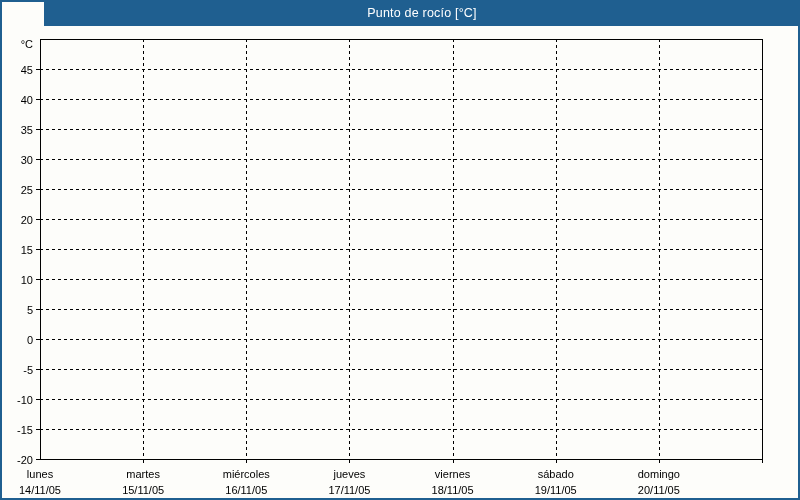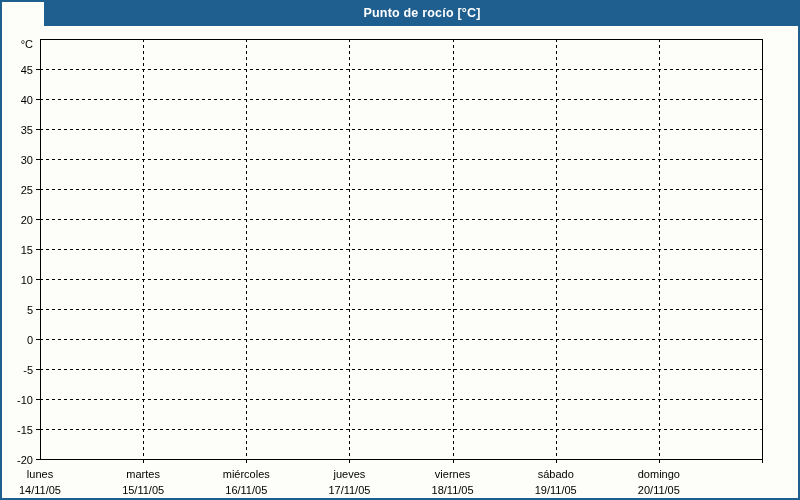--- a/index.html
+++ b/index.html
@@ -14,21 +14,21 @@
     position:absolute;inset:0;
     border:2px solid #1f5f90;
     pointer-events:none;
   }
   .titlebar{
     position:absolute;top:0;left:8px;right:0;
     height:26px;
     background:#1f5f90;
     color:#ffffff;
     font-size:12.5px;
-    font-weight:bold;
+    font-weight:normal;
     text-align:center;
     line-height:26px;
     letter-spacing:0.2px;
     margin-left:36px;
   }
   .chart{
     position:absolute;top:0;left:0;
     width:800px;height:500px;
   }
   svg text{

